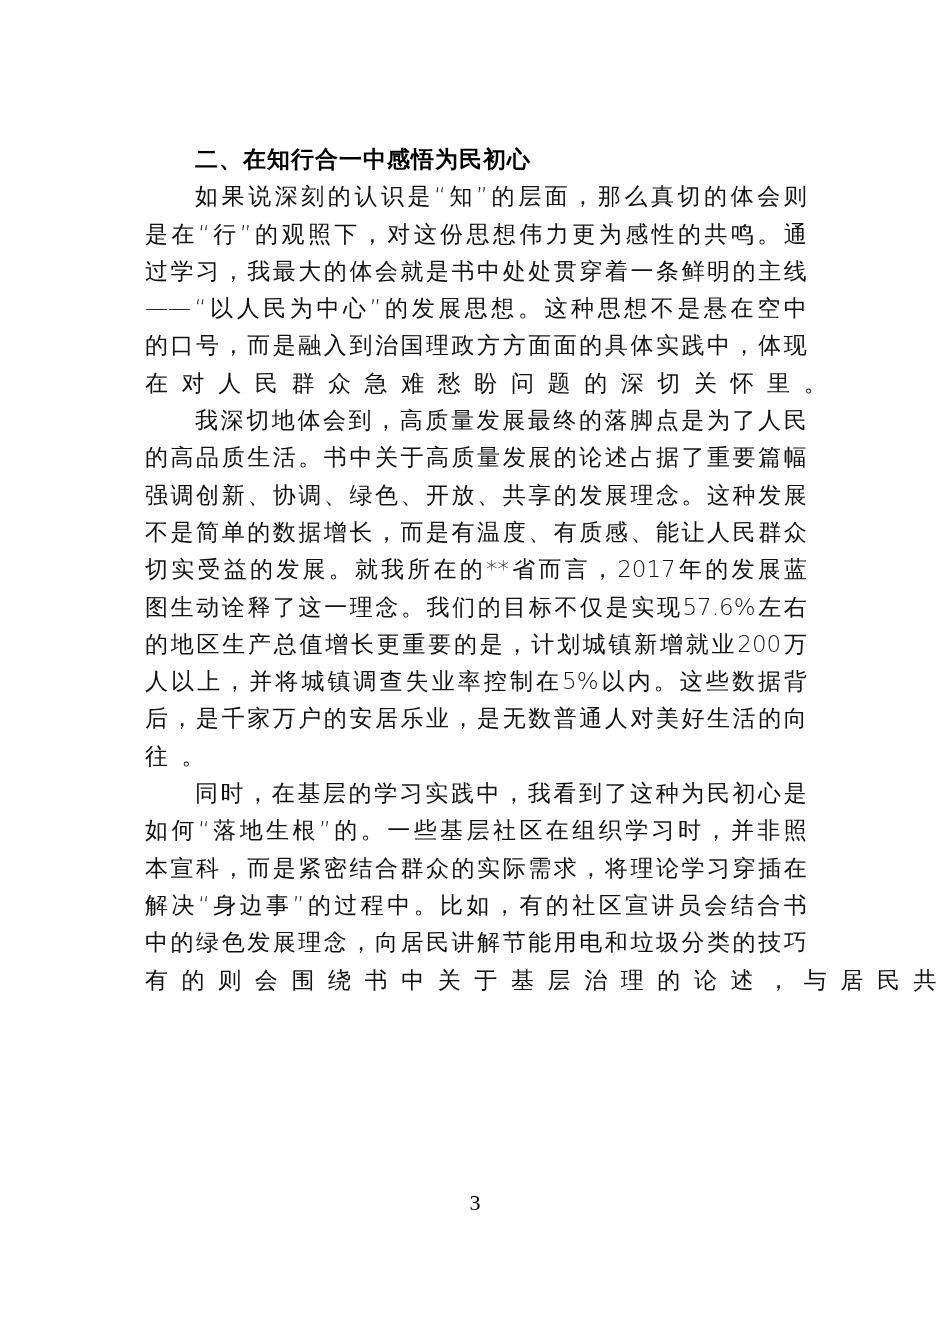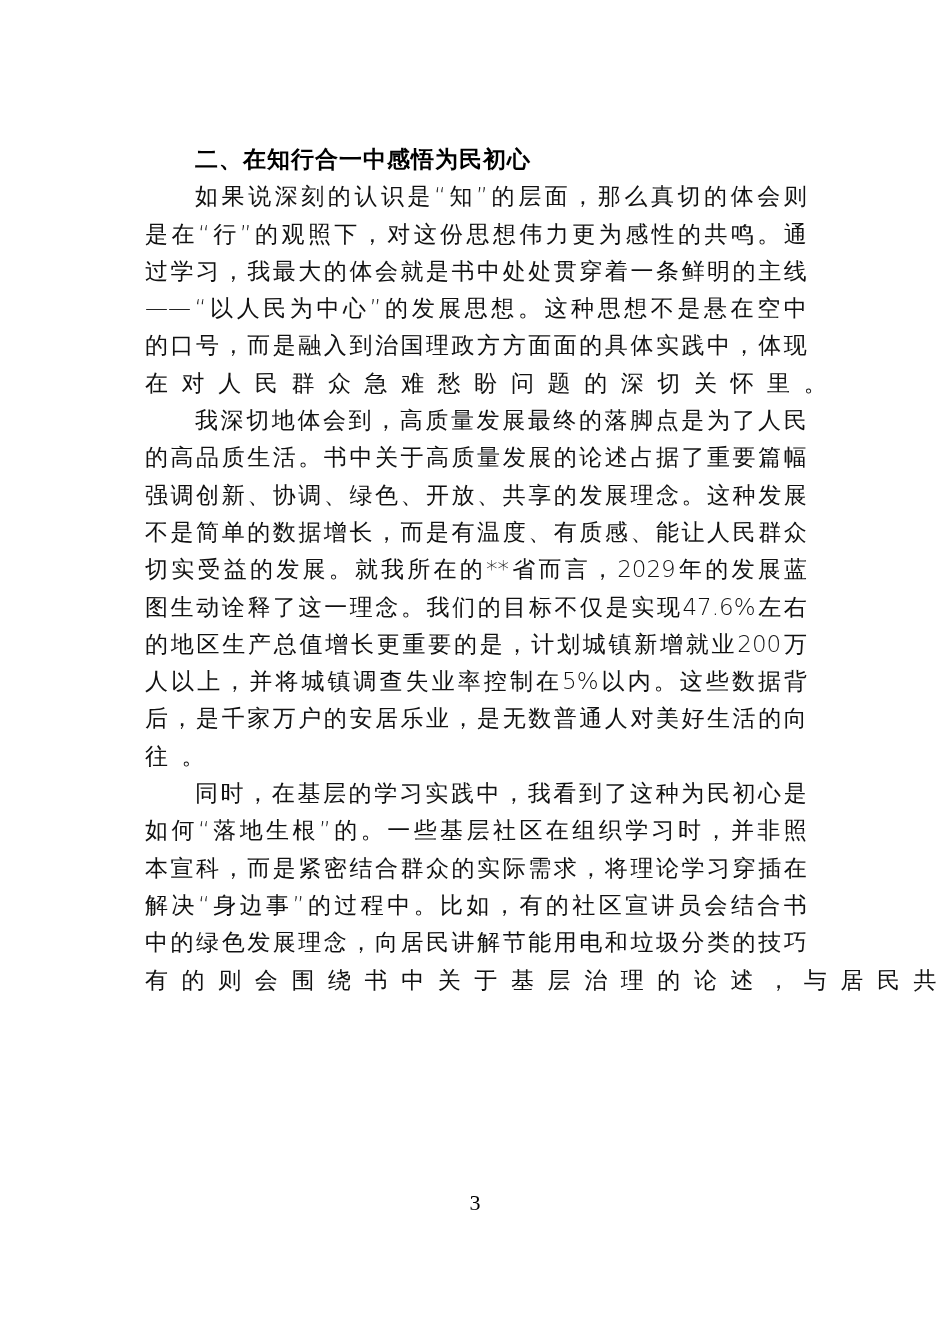--- a/index.html
+++ b/index.html
@@ -353,21 +353,21 @@
         <span class="ch">就</span>
         <span class="ch">我</span>
         <span class="ch">所</span>
         <span class="ch">在</span>
         <span class="ch">的</span>
         <span class="ch">**</span>
         <span class="ch">省</span>
         <span class="ch">而</span>
         <span class="ch">言</span>
         <span class="ch">，</span>
-        <span class="ch">2029</span>
+        <span class="ch">2017</span>
         <span class="ch">年</span>
         <span class="ch">的</span>
         <span class="ch">发</span>
         <span class="ch">展</span>
         <span class="ch">蓝</span>
       </div>
       <div class="line">
         <span class="ch">图</span>
         <span class="ch">生</span>
         <span class="ch">动</span>
@@ -382,21 +382,21 @@
         <span class="ch">我</span>
         <span class="ch">们</span>
         <span class="ch">的</span>
         <span class="ch">目</span>
         <span class="ch">标</span>
         <span class="ch">不</span>
         <span class="ch">仅</span>
         <span class="ch">是</span>
         <span class="ch">实</span>
         <span class="ch">现</span>
-        <span class="ch">47.6%</span>
+        <span class="ch">57.6%</span>
         <span class="ch">左</span>
         <span class="ch">右</span>
       </div>
       <div class="line">
         <span class="ch">的</span>
         <span class="ch">地</span>
         <span class="ch">区</span>
         <span class="ch">生</span>
         <span class="ch">产</span>
         <span class="ch">总</span>

